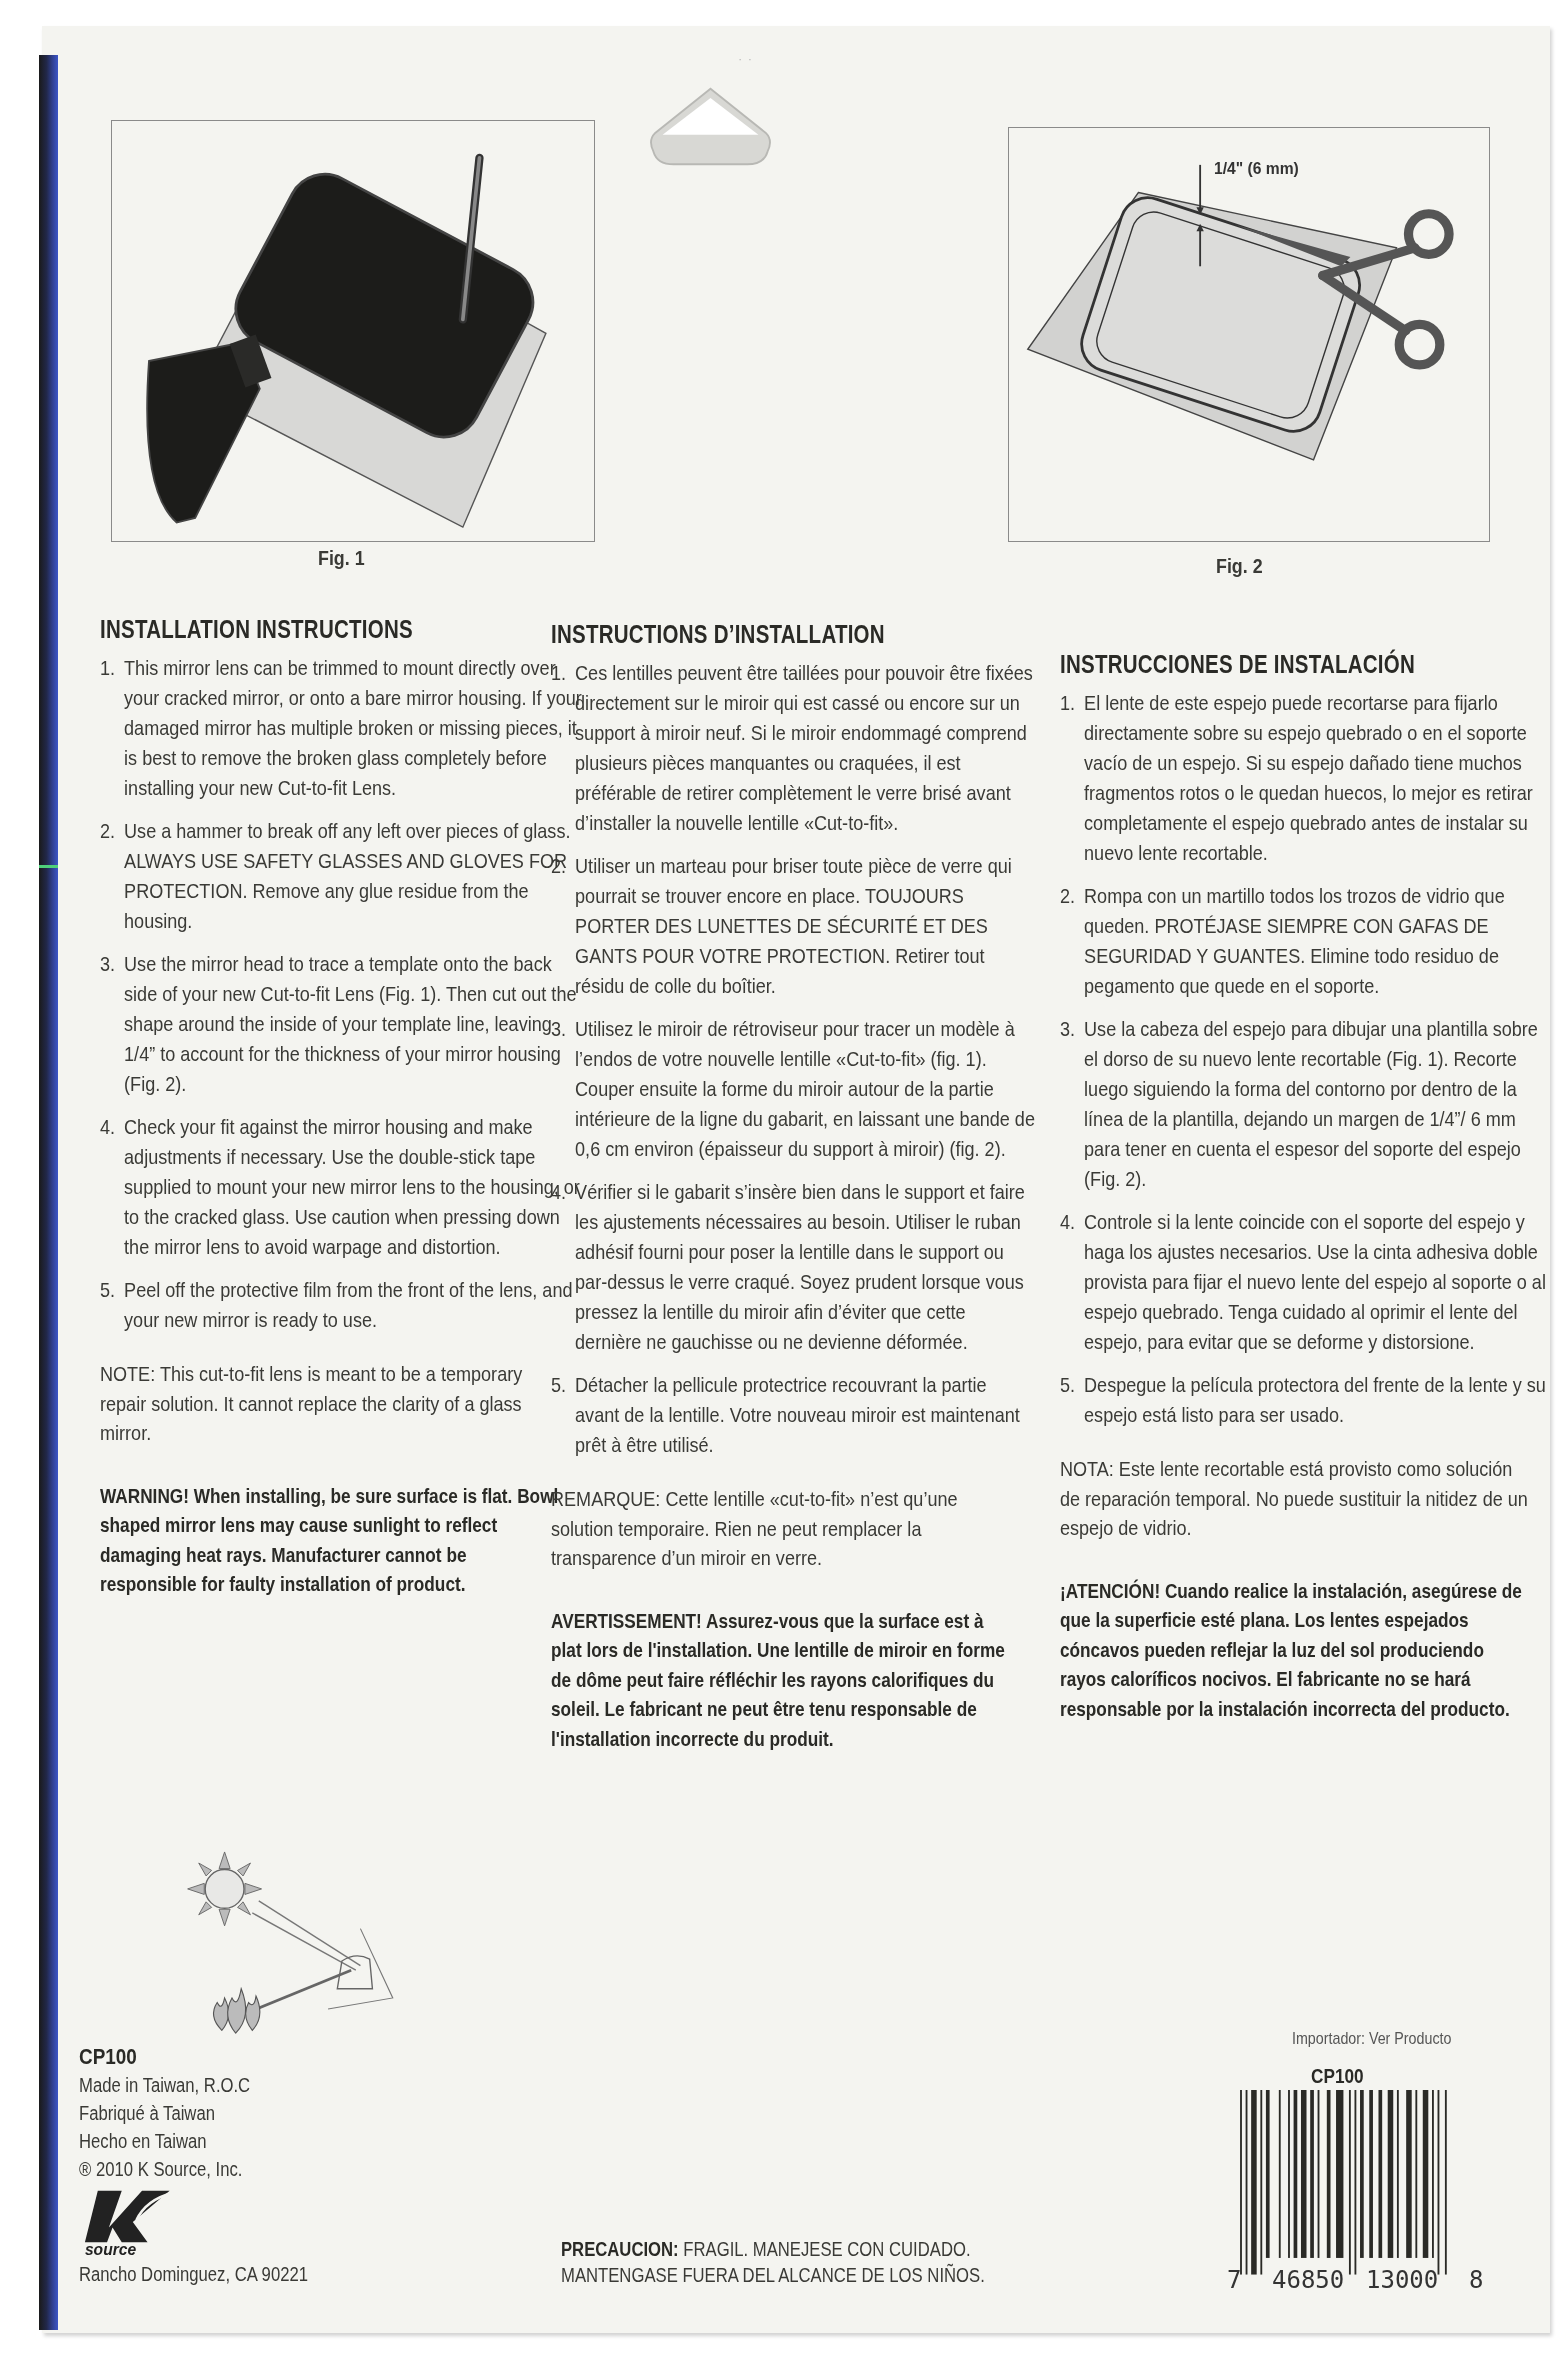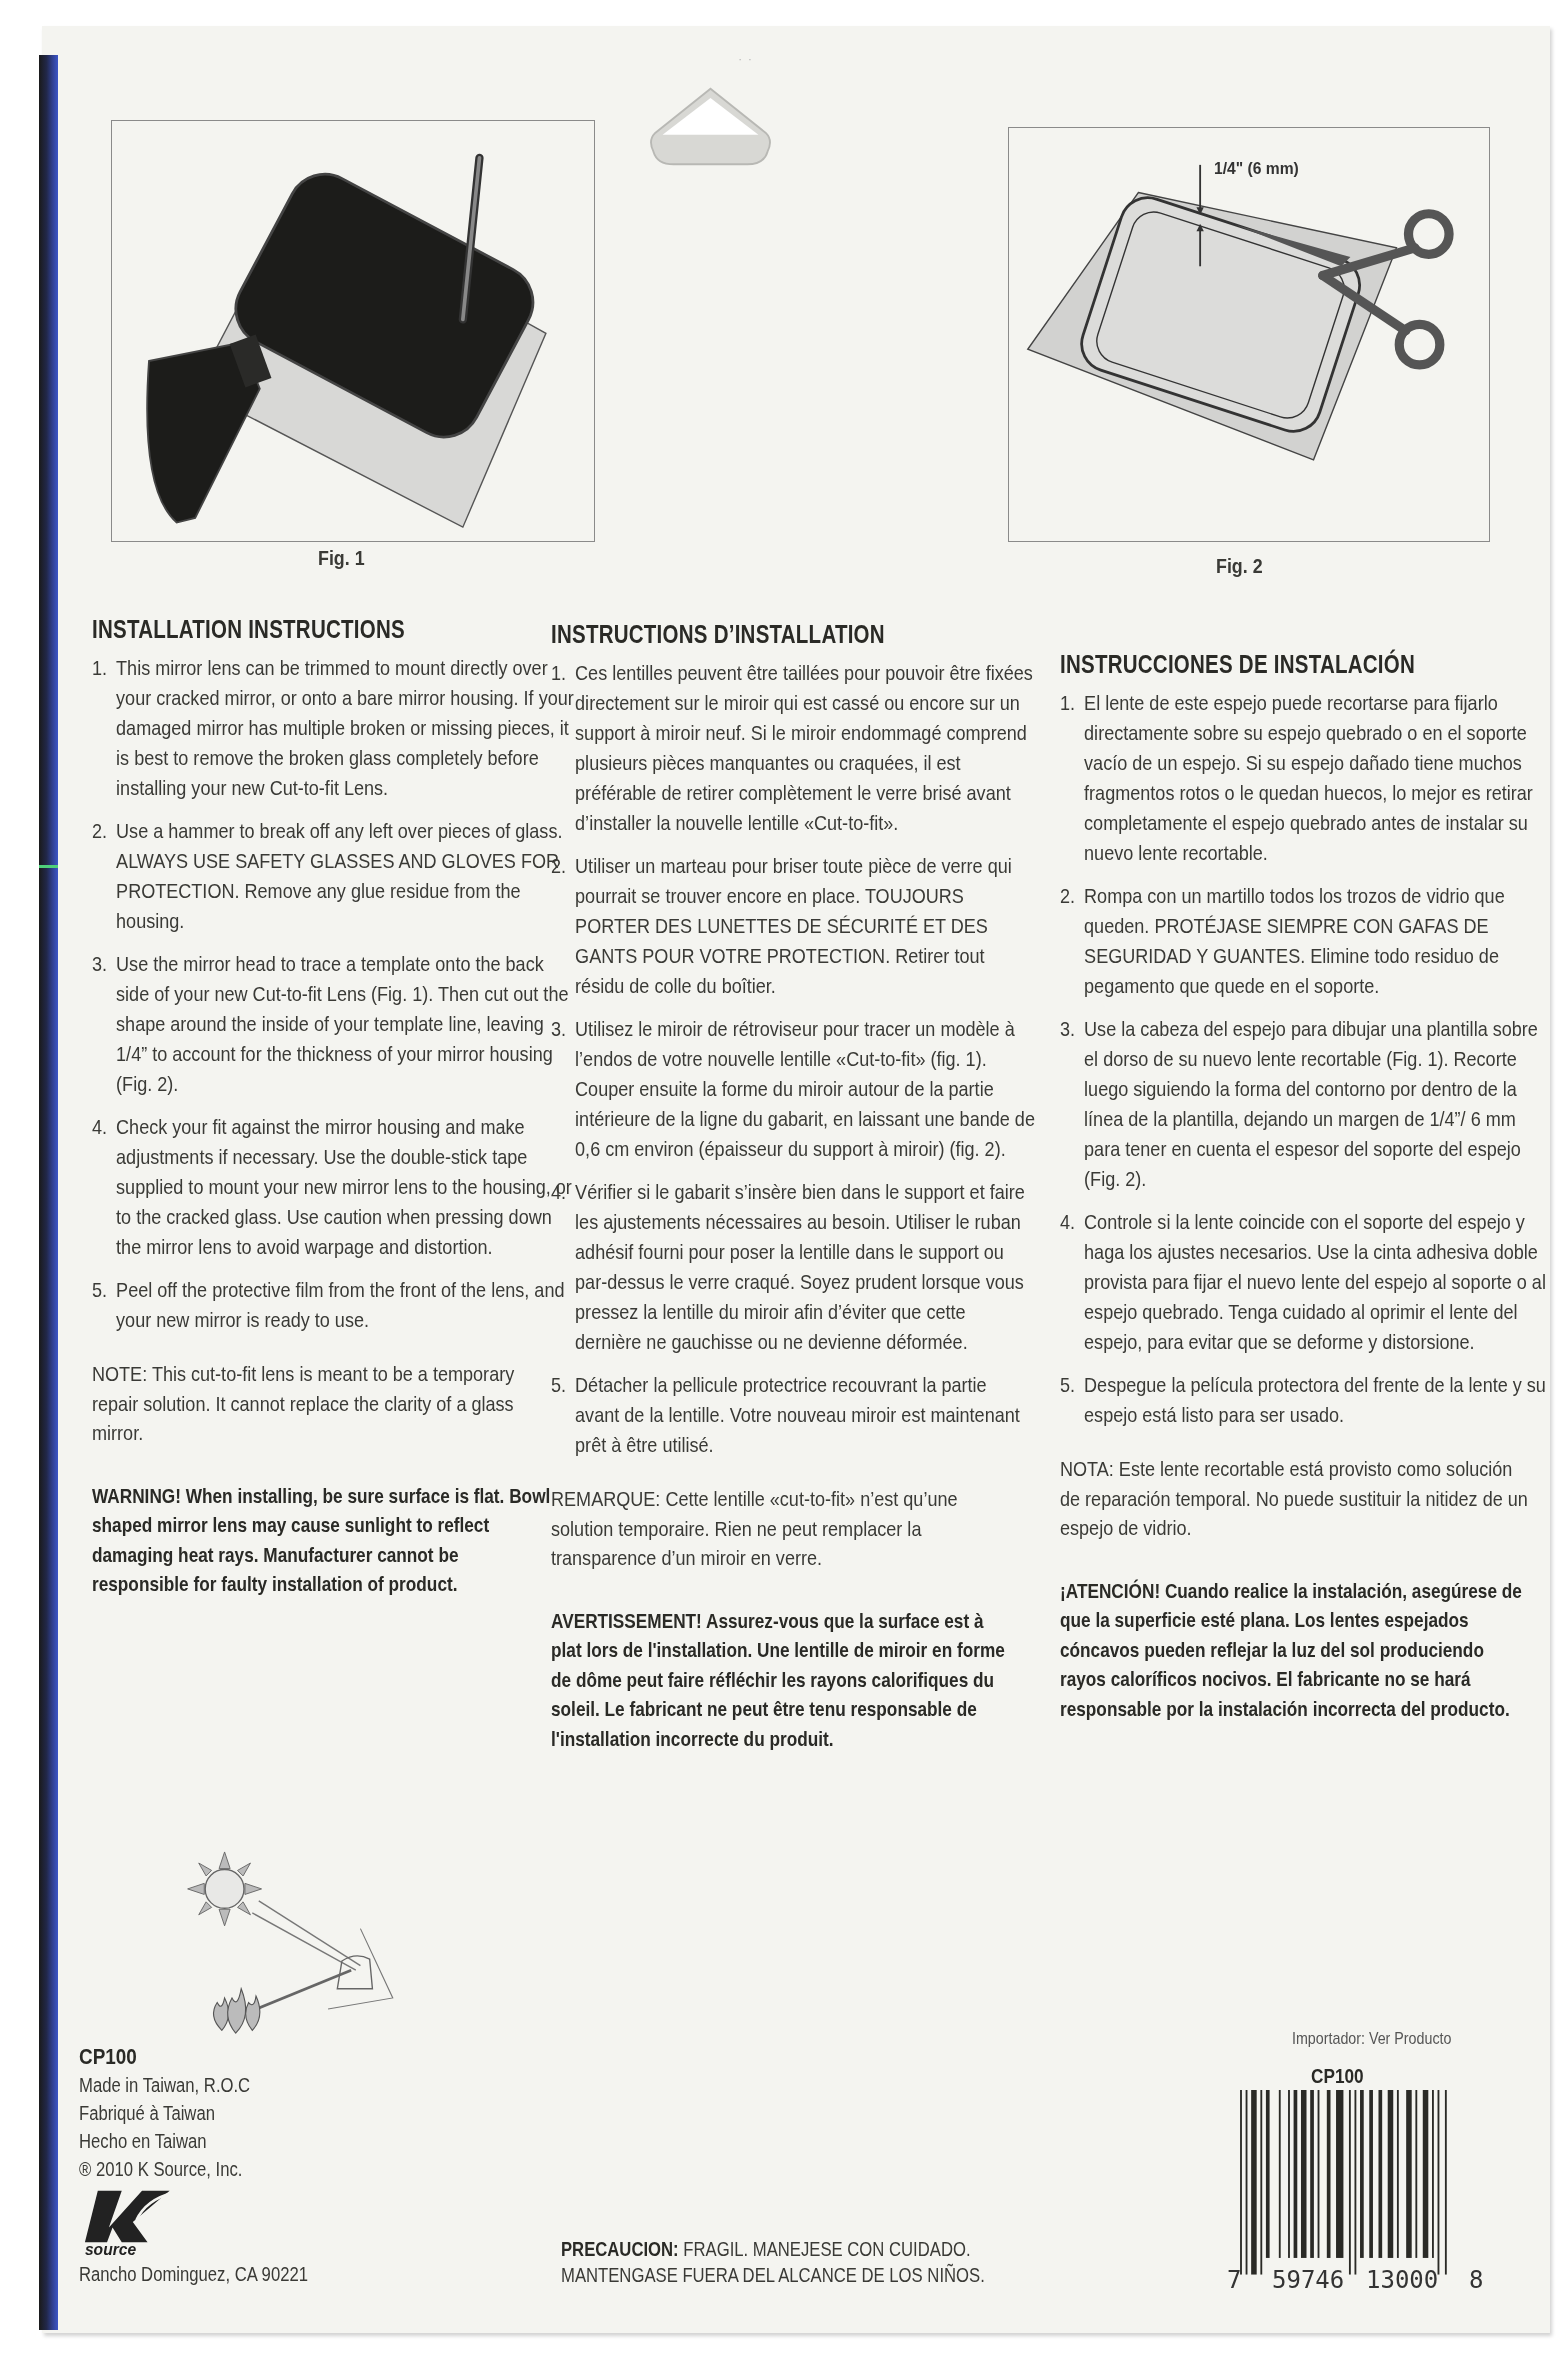--- a/index.html
+++ b/index.html
@@ -7,21 +7,21 @@
   .card { position:absolute; left:42px; top:26px; width:1508px; height:2307px; background:#f4f4f0; box-shadow: 1.8px 2.8px 3.7px rgba(0,0,0,0.18); }
   .strip { position:absolute; left:39px; top:55px; width:18.5px; height:2275px; background:linear-gradient(90deg,#1a1a1a 0%, #22284a 40%, #2f3f8f 70%, #3b55c8 100%); }
   .strip .nick { position:absolute; left:0; top:810px; width:18.5px; height:2.8px; background:#4fd07a; }
   .hang-dots { position:absolute; left:738px; top:51px; font-size:13px; color:#bbb; letter-spacing:5.5px; }
   .hanger { position:absolute; left:646px; top:85px; width:129px; height:83px; }
   .fig { position:absolute; border:1.4px solid #8a8a8a; background:#f4f4f0; }
   .fig1 { left:111px; top:120px; width:482px; height:420px; }
   .fig2 { left:1008px; top:127px; width:480px; height:413px; }
   .figcap { position:absolute; font-weight:bold; font-size:21px; color:#3a3a36; transform:scaleX(0.85); transform-origin:left top; }
   .col { position:absolute; width:461px; }
-  .colA { left:92px; top:615px; }
+  .colA { left:100px; top:615px; }
   .colB { left:551px; top:620px; }
   .colC { left:1060px; top:624px; width:471px;margin-top:26px; }
   .col h2 { margin:0 0 9.2px 0; font-size:25px; font-weight:bold; color:#2a2a26; transform:scaleX(0.82); transform-origin:left top; white-space:nowrap; letter-spacing:0.3px; }
   .col ol { margin:0; padding:0; list-style:none; }
   .col li { position:relative; padding-left:28px; font-size:21px; line-height:30px; margin-bottom:13px; transform:scaleX(0.86); transform-origin:left top; width:116%; }
   .col li .num { position:absolute; left:0; top:0; }
   .note { font-size:21px; line-height:29.5px; margin-top:24px; transform:scaleX(0.86); transform-origin:left top; width:116%; }
   .warn { font-size:21px; line-height:29.5px; font-weight:bold; color:#2a2a26; margin-top:33px; transform:scaleX(0.82); transform-origin:left top; width:122%; }
   .warn-icon { position:absolute; left:171px; top:1850px; width:231px; height:185px; }
   .info { position:absolute; left:79px; top:2043px; font-size:19.4px; line-height:28px; transform:scaleX(0.86); transform-origin:left top; }
@@ -190,16 +190,16 @@
       <rect x="184" y="0" width="2" height="182"></rect>
     <rect x="194" y="0" width="6" height="182"></rect>
       <rect x="204" y="0" width="2" height="182"></rect>
     <rect x="212" y="0" width="6" height="182"></rect>
       <rect x="222" y="0" width="2" height="182"></rect>
     <rect x="228" y="0" width="2" height="200"></rect>
       <rect x="236" y="0" width="2" height="200"></rect>
   </g>
 </svg>
 <div class="bc-digits" style="left:1227px;">7</div>
-<div class="bc-digits" style="left:1272px;">59746</div>
+<div class="bc-digits" style="left:1272px;">46850</div>
 <div class="bc-digits" style="left:1366px;">13000</div>
 <div class="bc-digits" style="left:1469px;">8</div>
 
 
 </body></html>

